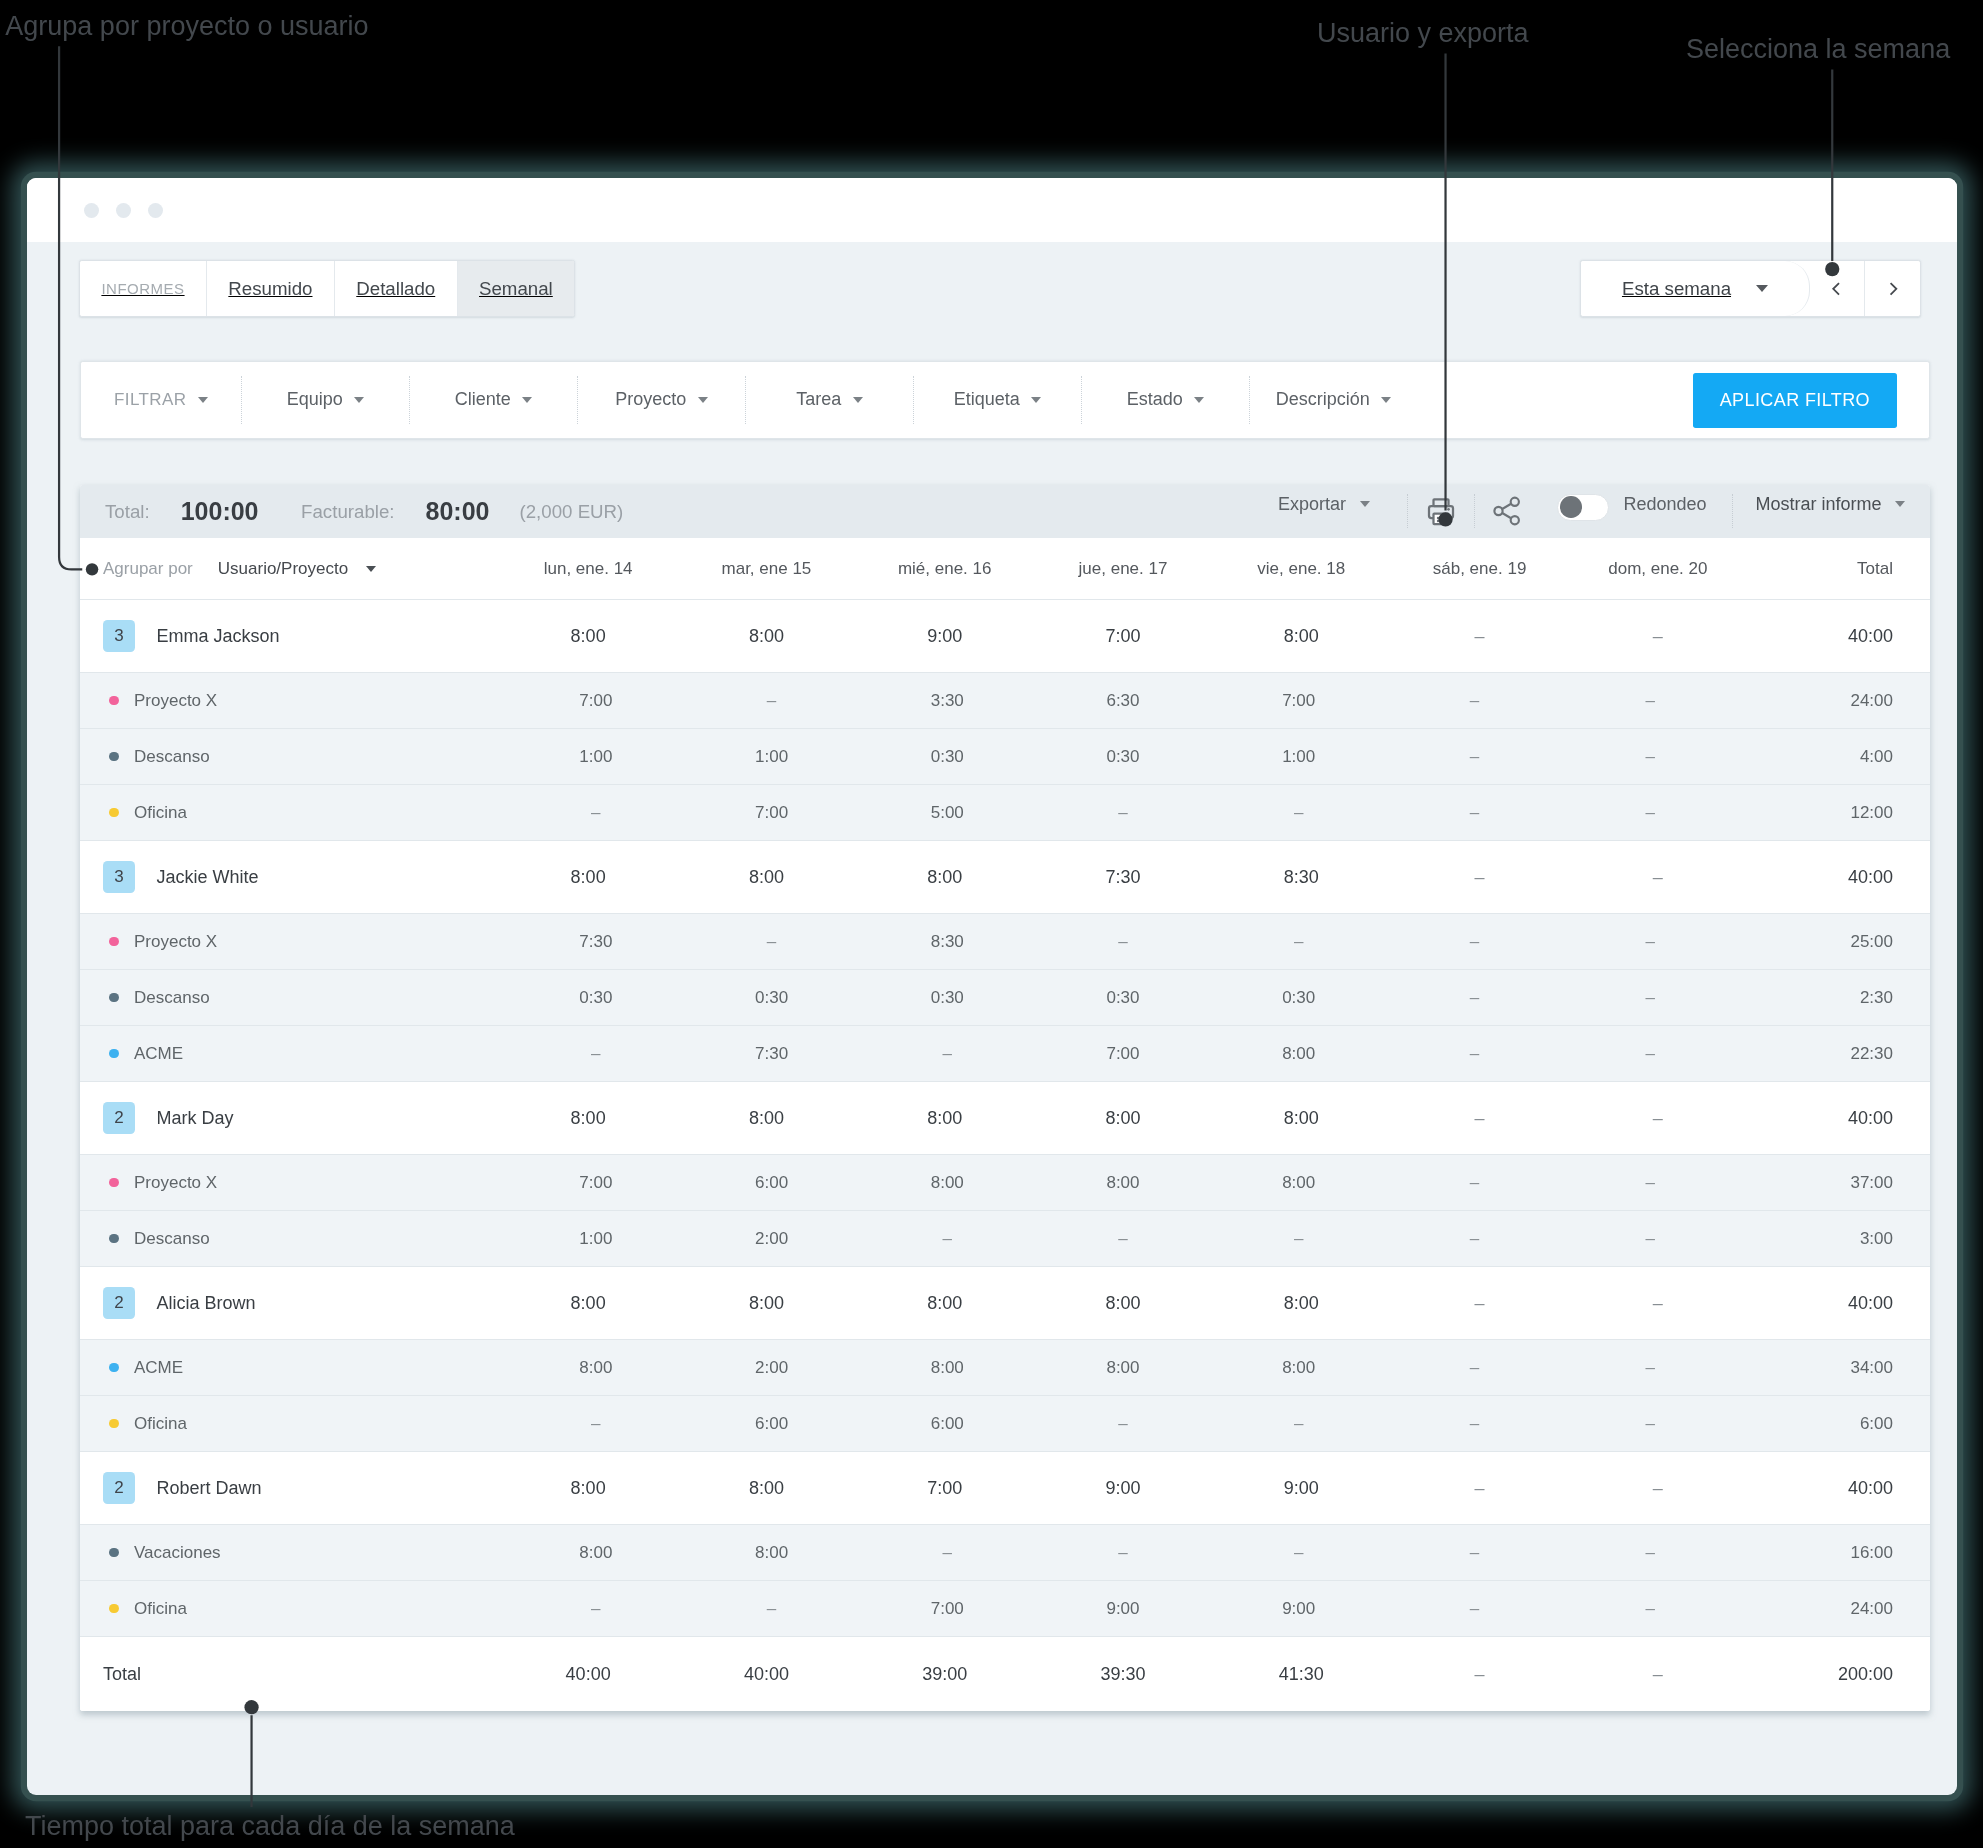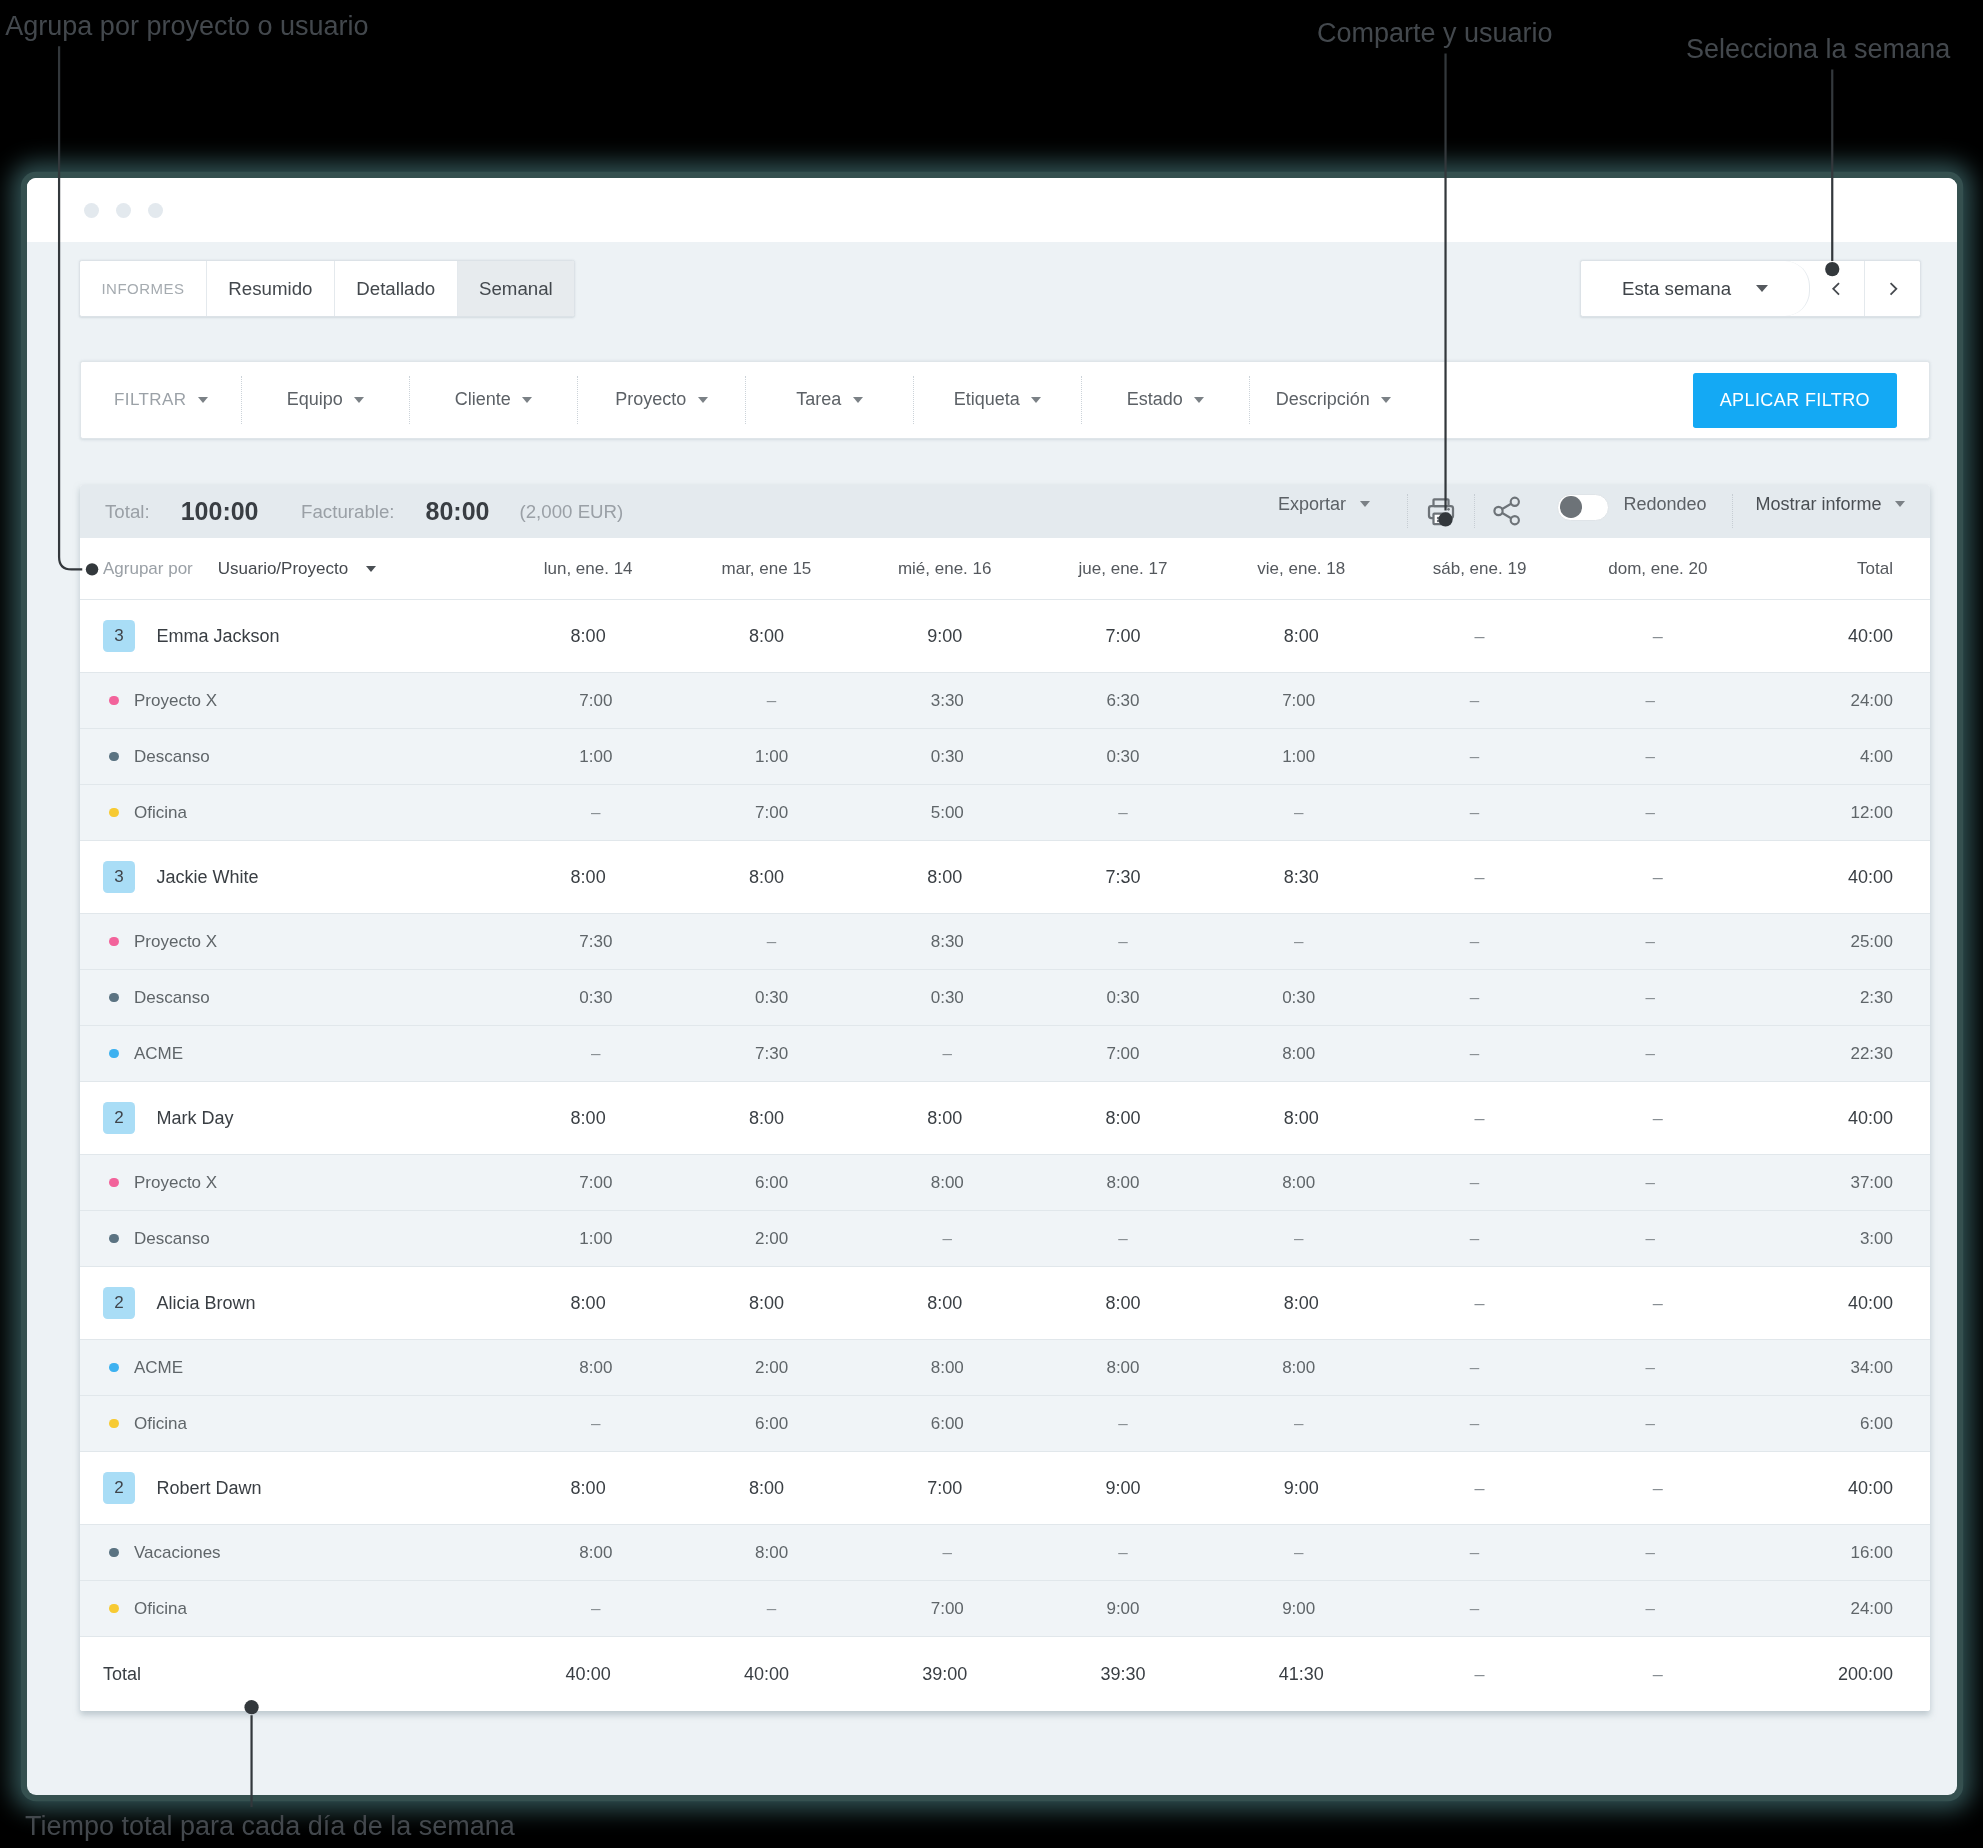--- a/index.html
+++ b/index.html
@@ -12,21 +12,21 @@
     position: absolute; left: 27px; top: 178px; width: 1930px; height: 1617px;
     background: #edf2f5; border-radius: 9px;
     box-shadow: 0 0 0 6.2px #35504f, 0 0 23px 14.3px rgba(52,86,88,.95);
   }
   .titlebar { height: 64px; background: #fff; border-radius: 9px 9px 0 0;
     display: flex; align-items: center; gap: 17px; padding-left: 57px; }
   .tl-dot { width: 15px; height: 15px; border-radius: 50%; background: #e3e9ee; }
 
   
   .row1 { position: absolute; left: 52px; top: 82px; right: 36px; height: 57px;
-    display: flex; justify-content: space-between; align-items: stretch; }
+    display: flex; justify-content: space-between; align-items: stretch; text-decoration: underline; }
   .tabs { display: flex; background: #fff; border: 0.9px solid #dce2e7; border-radius: 2.7px;
     box-shadow: 0 0.9px 1.8px rgba(150,165,175,.3); }
   .tab { min-width: 109px; padding: 0 21.4px; display: flex; align-items: center; justify-content: center;
     font-size: 18.7px; color: #43484d; border-right: 0.9px solid #e4e9ed; cursor: default; }
   .tab:last-child { border-right: none; }
   .tab.reports { font-size: 15px; color: #a5abb0; letter-spacing: 0.5px; min-width: 119px; }
   .tab.active { background: #e7ebee; }
 
   .week { display: flex; background: #fff; border: 0.9px solid #dce2e7; border-radius: 2.7px;
     box-shadow: 0 0.9px 1.8px rgba(150,165,175,.3); }
@@ -485,17 +485,17 @@
     <circle cx="103" cy="639" r="7" fill="#33383c"></circle>
     <path d="M1622,60 V573" stroke="#33383c" stroke-width="2.5" fill="none"></path>
     <circle cx="1622" cy="583" r="8" fill="#33383c"></circle>
     <path d="M2056,78 V293" stroke="#33383c" stroke-width="2.5" fill="none"></path>
     <circle cx="2056" cy="302" r="8" fill="#33383c"></circle>
     <circle cx="282" cy="1916" r="8" fill="#33383c"></circle>
     <path d="M282,1925 V2028" stroke="#33383c" stroke-width="2.5" fill="none"></path>
   </svg>
 
   <div class="ann" style="left:5.3px; top:10.7px;">Agrupa por proyecto o usuario</div>
-  <div class="ann" style="left:1317px; top:18px;">Comparte y usuario</div>
+  <div class="ann" style="left:1317px; top:18px;">Usuario y exporta</div>
   <div class="ann" style="left:1686px; top:34px;">Selecciona la semana</div>
   <div class="ann" style="left:25px; top:1811px;">Tiempo total para cada día de la semana</div>
 </div>
 
 
 </body></html>

